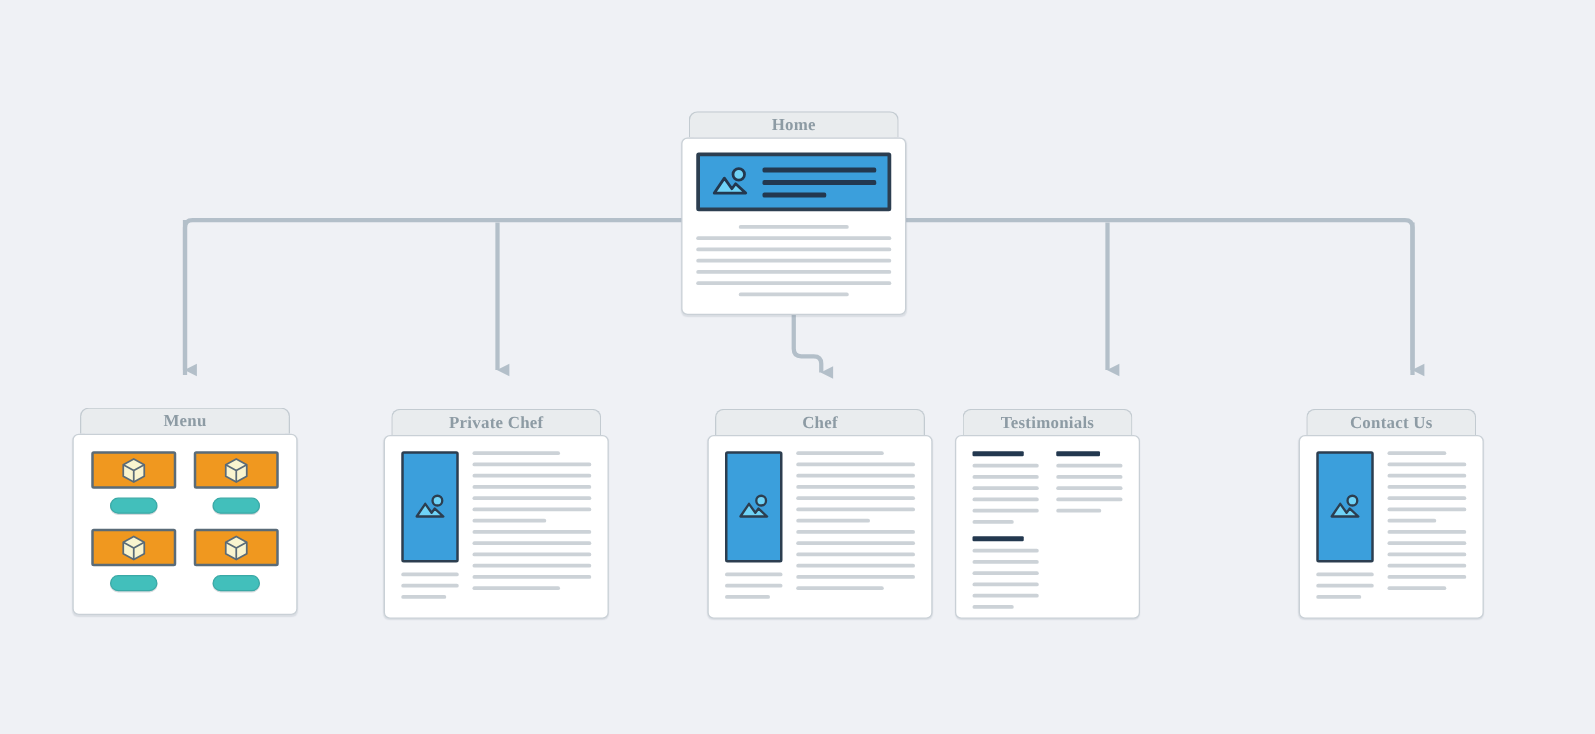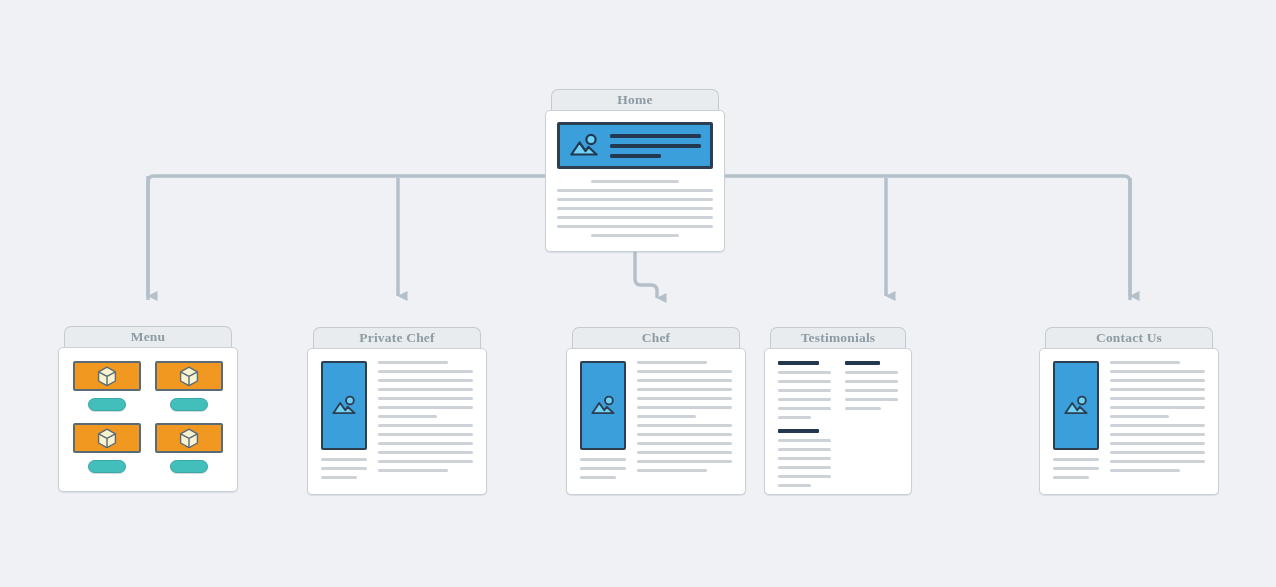--- a/index.html
+++ b/index.html
@@ -93,21 +93,21 @@
   .art { display: flex; gap: 11px; }
   .art .left { width: 46px; display: flex; flex-direction: column; }
   .art .left .photo { height: 89px; }
   .art .left .caps { margin-top: 8px; display: flex; flex-direction: column; gap: 6px; }
   .art .right { flex: 1; display: flex; flex-direction: column; gap: 6px; }
 
   #card-chef { left: 307px; top: 327px; width: 180px; }
   #card-chef .card-body { height: 147px; padding: 12px 13px; }
   #card-about { left: 566px; top: 327px; width: 180px; }
   #card-about .card-body { height: 147px; padding: 12px 13px; }
-  #card-contact { left: 1039px; top: 327px; width: 180px; }
+  #card-contact { left: 1039px; top: 327px; width: 148px; }
   #card-contact .card-body { height: 147px; padding: 12px 13px; }
 
   
   #card-testi { left: 764px; top: 327px; width: 148px; }
   #card-testi .card-body { height: 147px; padding: 12px 13px; display: flex; gap: 14px; }
   #card-testi .col { flex: 1; display: flex; flex-direction: column; }
   #card-testi .blk { display: flex; flex-direction: column; gap: 6px; }
   #card-testi .blk + .blk { margin-top: 10px; }
 </style>
 </head>

